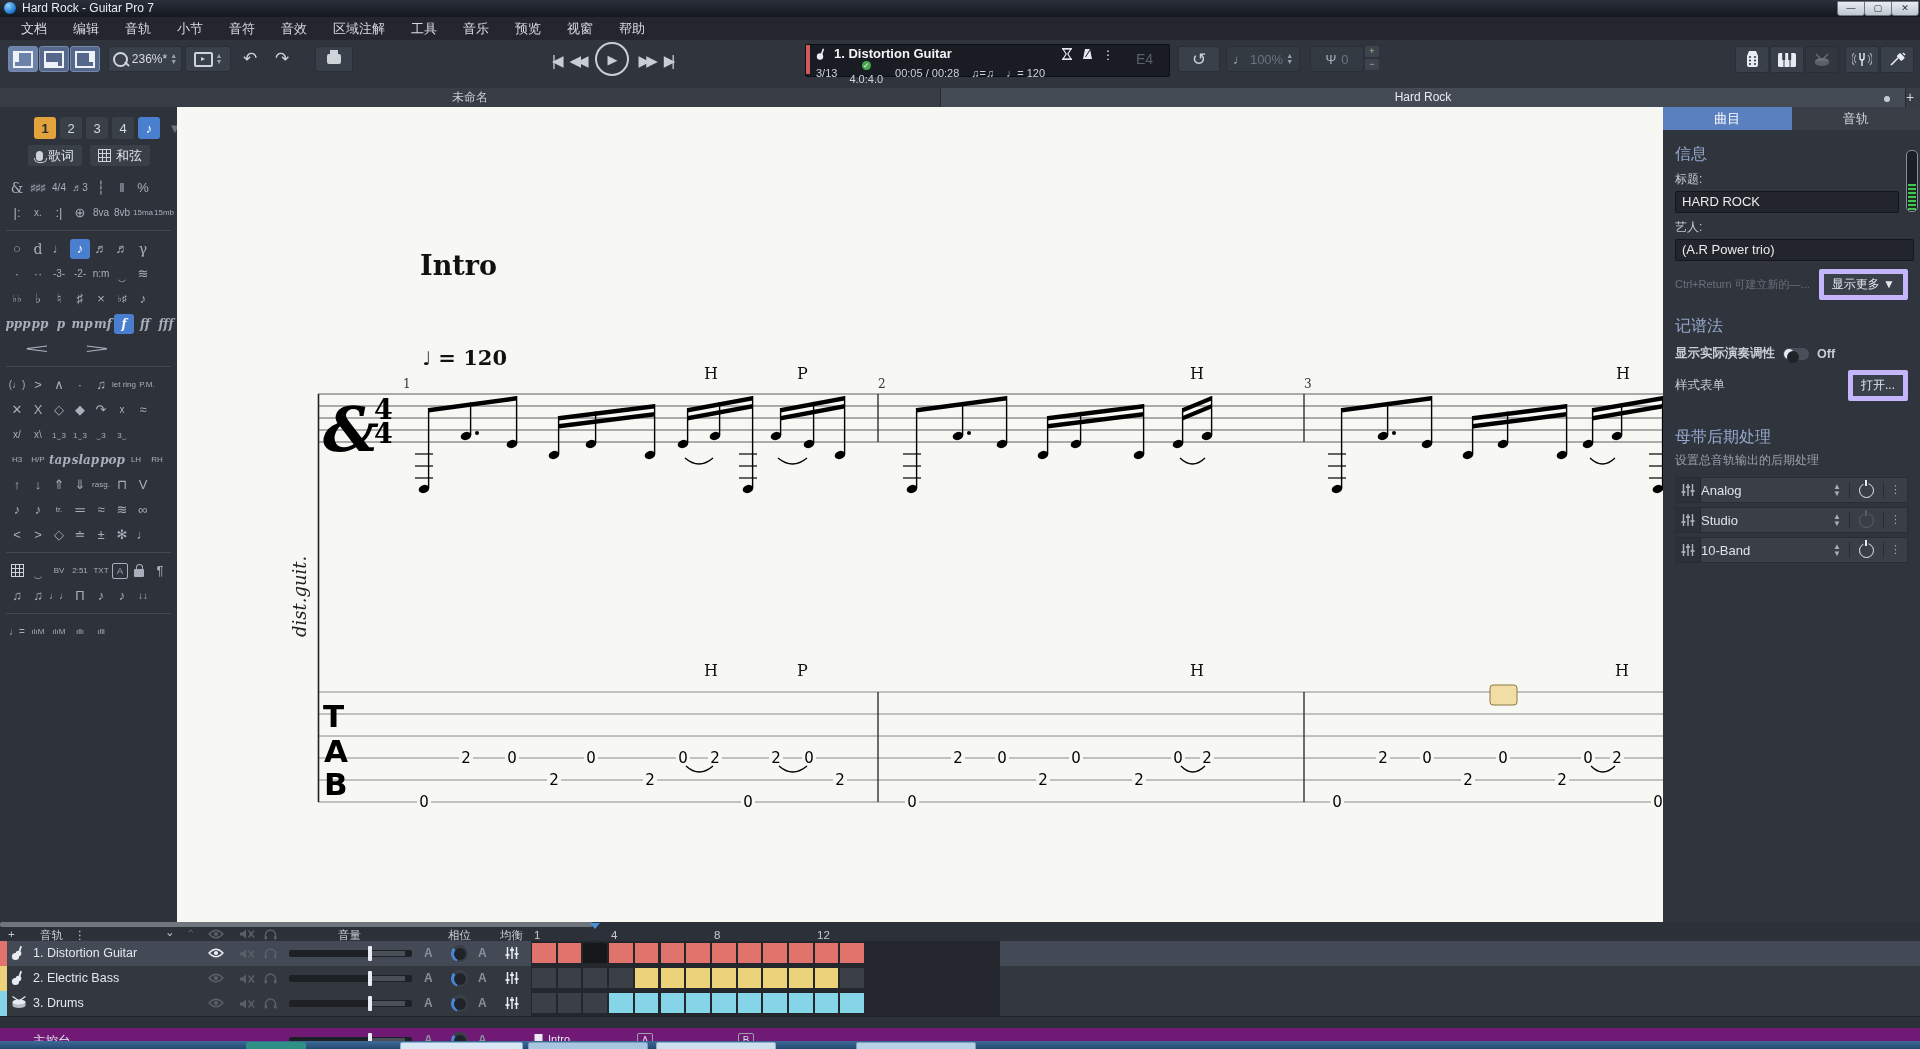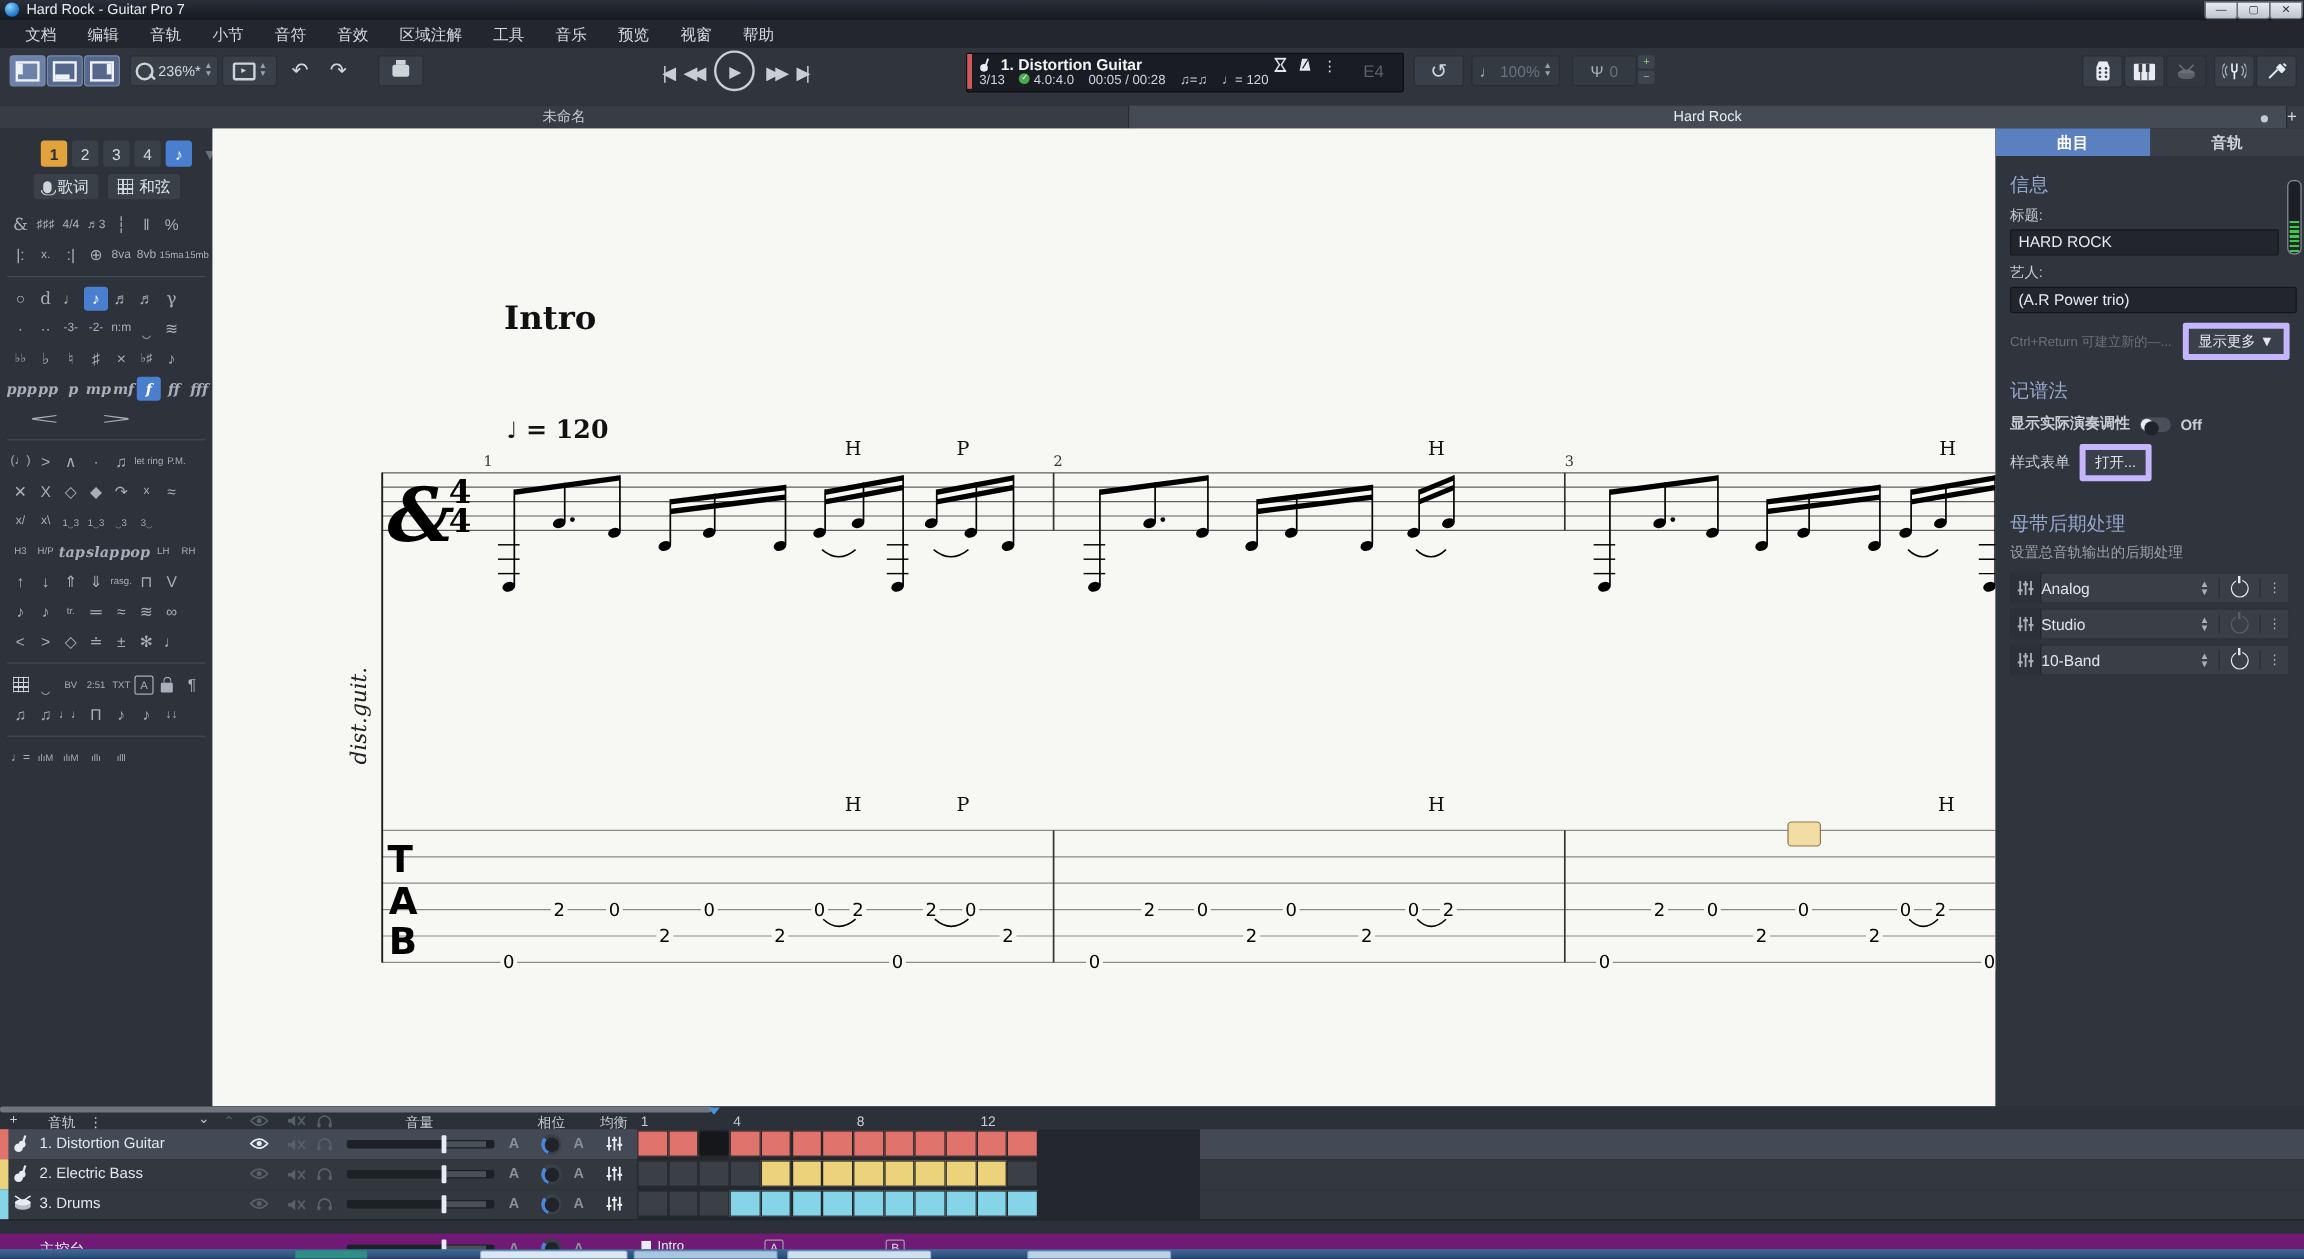--- a/index.html
+++ b/index.html
@@ -93,36 +93,36 @@
              font-family:"DejaVu Serif",serif;font-style:italic;font-size:18px;color:#222;
              position:absolute;left:112px;top:530px;}
   .clef{font-family:"DejaVu Serif",serif;font-style:italic;font-weight:bold;font-size:62px;fill:#000;}
   .tsig{font-family:"DejaVu Serif",serif;font-weight:bold;font-size:27px;fill:#000;}
   .barnum{font-family:"DejaVu Serif",serif;font-size:12px;fill:#333;}
   .mark{font-family:"DejaVu Serif",serif;font-size:16px;fill:#111;}
   .tab-letter{font-family:"DejaVu Sans",sans-serif;font-weight:bold;font-size:31px;fill:#000;}
   .fret{font-family:"DejaVu Sans",sans-serif;font-size:15px;fill:#000;text-anchor:middle;}
   
   #rightpanel{left:1663px;top:107px;width:257px;height:815px;background:#30343c;}
-  #panel-tabs{display:flex;height:23px;font-weight:bold;}
+  #panel-tabs{display:flex;height:23px;}
   .ptab{flex:1;text-align:center;line-height:23px;font-size:13px;background:#3a3e46;color:#cfd3d9;}
   .ptab.active{background:#5b80bf;color:#fff;}
   #panel-body{position:absolute;left:0;top:23px;width:257px;bottom:0;padding:8px 12px;box-sizing:border-box;}
   .ph{color:#94a7cc;font-size:16px;margin:6px 0 4px;}
   .plabel{color:#c8ccd4;font-size:12px;margin:6px 0 3px;}
   .pinput{background:#22262c;border:1px solid #14161a;border-radius:2px;height:20px;line-height:20px;
           padding:0 6px;color:#e8eaee;font-size:13px;}
   .hintrow{display:flex;align-items:center;justify-content:space-between;margin-top:8px;}
   .hint{color:#6a707a;font-size:11px;}
   .pbtn{background:#3a4049;border:5px solid #c4b5fd;border-radius:2px;color:#e3e7ee;font-size:12px;
         padding:2px 8px;white-space:nowrap;}
   .togrow{display:flex;align-items:center;gap:8px;margin:8px 0;font-size:12.5px;color:#c8ccd4;font-weight:bold;}
   .toggle{width:26px;height:12px;background:#4a505a;border-radius:6px;position:relative;}
   .toggle .knob{position:absolute;left:1px;top:1px;width:10px;height:10px;border-radius:50%;background:#e8ecf2;}
-  .stylerow{display:flex;align-items:center;justify-content:flex-start;gap:8px;margin:4px 0 14px;font-size:12.5px;color:#c8ccd4;}
+  .stylerow{display:flex;align-items:center;justify-content:space-between;gap:8px;margin:4px 0 14px;font-size:12.5px;color:#c8ccd4;}
   .pdesc{color:#9aa0aa;font-size:12px;margin:2px 0 8px;}
   .fxrow{display:flex;align-items:center;height:24px;background:#3a3f47;border:1px solid #2a2e34;margin-bottom:4px;}
   .fxicon{width:24px;height:100%;background:#2c3138;display:flex;align-items:center;justify-content:center;border-right:1px solid #23262c;}
   .fxname{flex:1;padding-left:0;font-size:13px;color:#dfe3e9;}
   .fxspin{color:#aab0ba;font-size:8px;line-height:7px;display:flex;flex-direction:column;padding:0 8px;border-right:1px solid #2a2e34;height:70%;justify-content:center;}
   .pwr{width:13px;height:13px;border:1.7px solid #e8ecf2;border-radius:50%;position:relative;margin:0 9px;}
   .pwr:after{content:"";position:absolute;left:4.6px;top:-4px;width:2px;height:6px;background:#e8ecf2;box-shadow:0 0 0 1.5px #3a3f47;}
   .pwr.dim{border-color:#5a6068;}
   .pwr.dim:after{background:#5a6068;}
   .fxdots{color:#aab0ba;font-size:11px;padding:0 6px;border-left:1px solid #2a2e34;height:70%;display:flex;align-items:center;}
@@ -249,21 +249,21 @@
           <rect x="0" y="10.6" width="10" height="1.4" fill="#e3e7ee"></rect>
         </svg>
       <svg class="abs isvg" style="left:276px;top:3px;" width="11" height="12" viewBox="0 0 11 12">
           <path d="M3 1 h5 l2 10 H1z" fill="#e3e7ee"></path>
           <line x1="8.5" y1="1" x2="3.5" y2="9" stroke="#191c22" stroke-width="1"></line>
         </svg>
       <div class="abs tb-ico" style="left:296px;top:3px;">⋮</div>
       <div class="abs" id="key-sig-disp">E4</div>
       <div class="abs" id="track-sub">
         <span>3/13</span>
-        <span style="display:flex;align-items:flex-start;gap:3px;">
+        <span style="display:flex;align-items:center;gap:3px;flex-direction:column;">
             <span class="okdot">✓</span>
             <span>4.0:4.0</span>
           </span>
         <span>00:05 / 00:28</span>
         <span>♫=♫</span>
         <span>♩= 120</span>
       </div>
     </div>
 
     <div class="tbtn" style="left:1178px;width:40px;">

